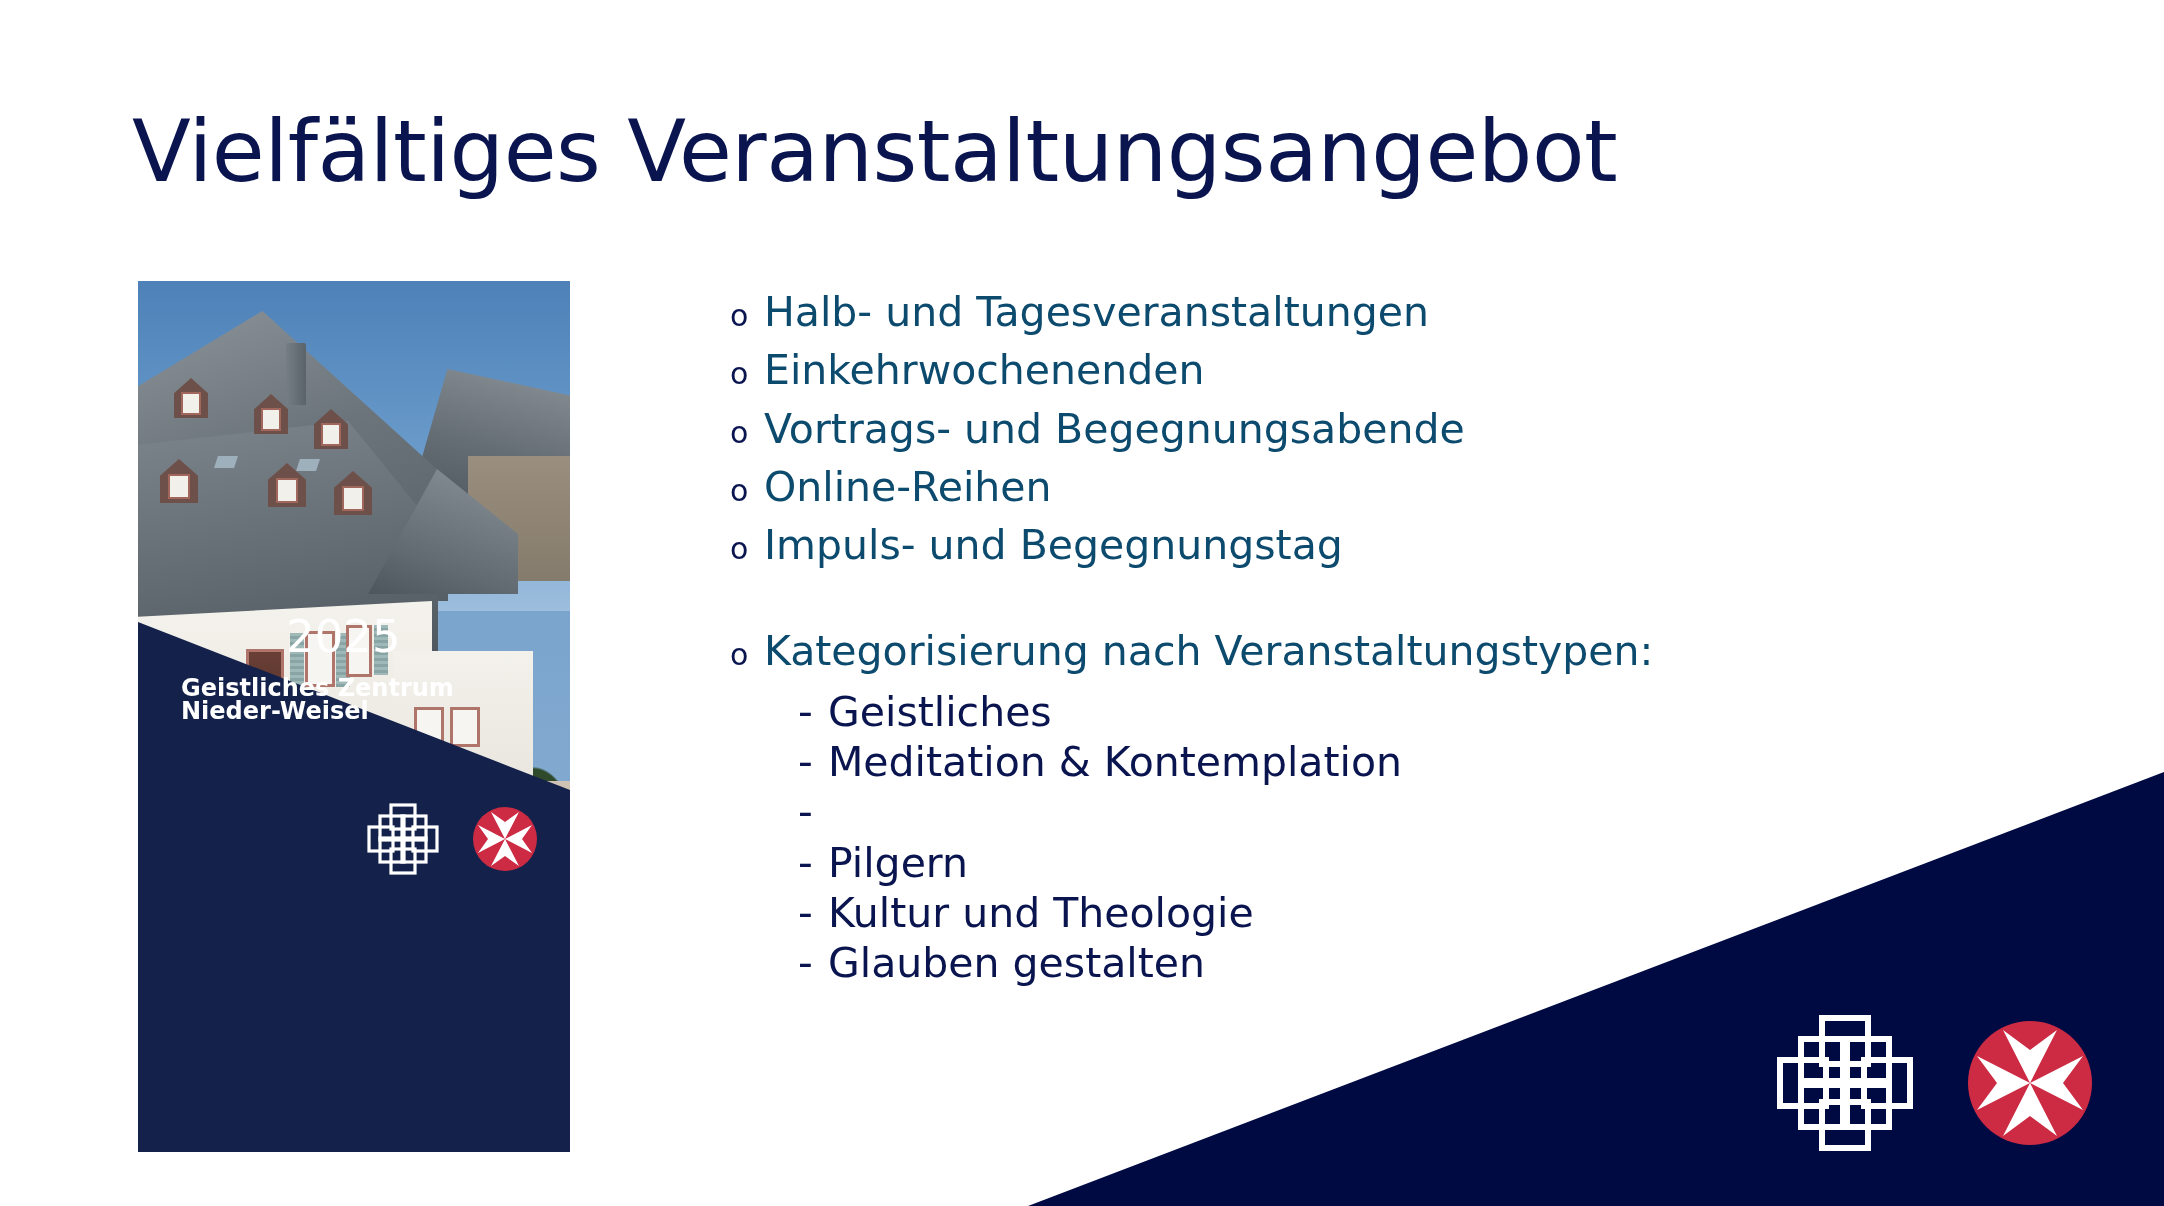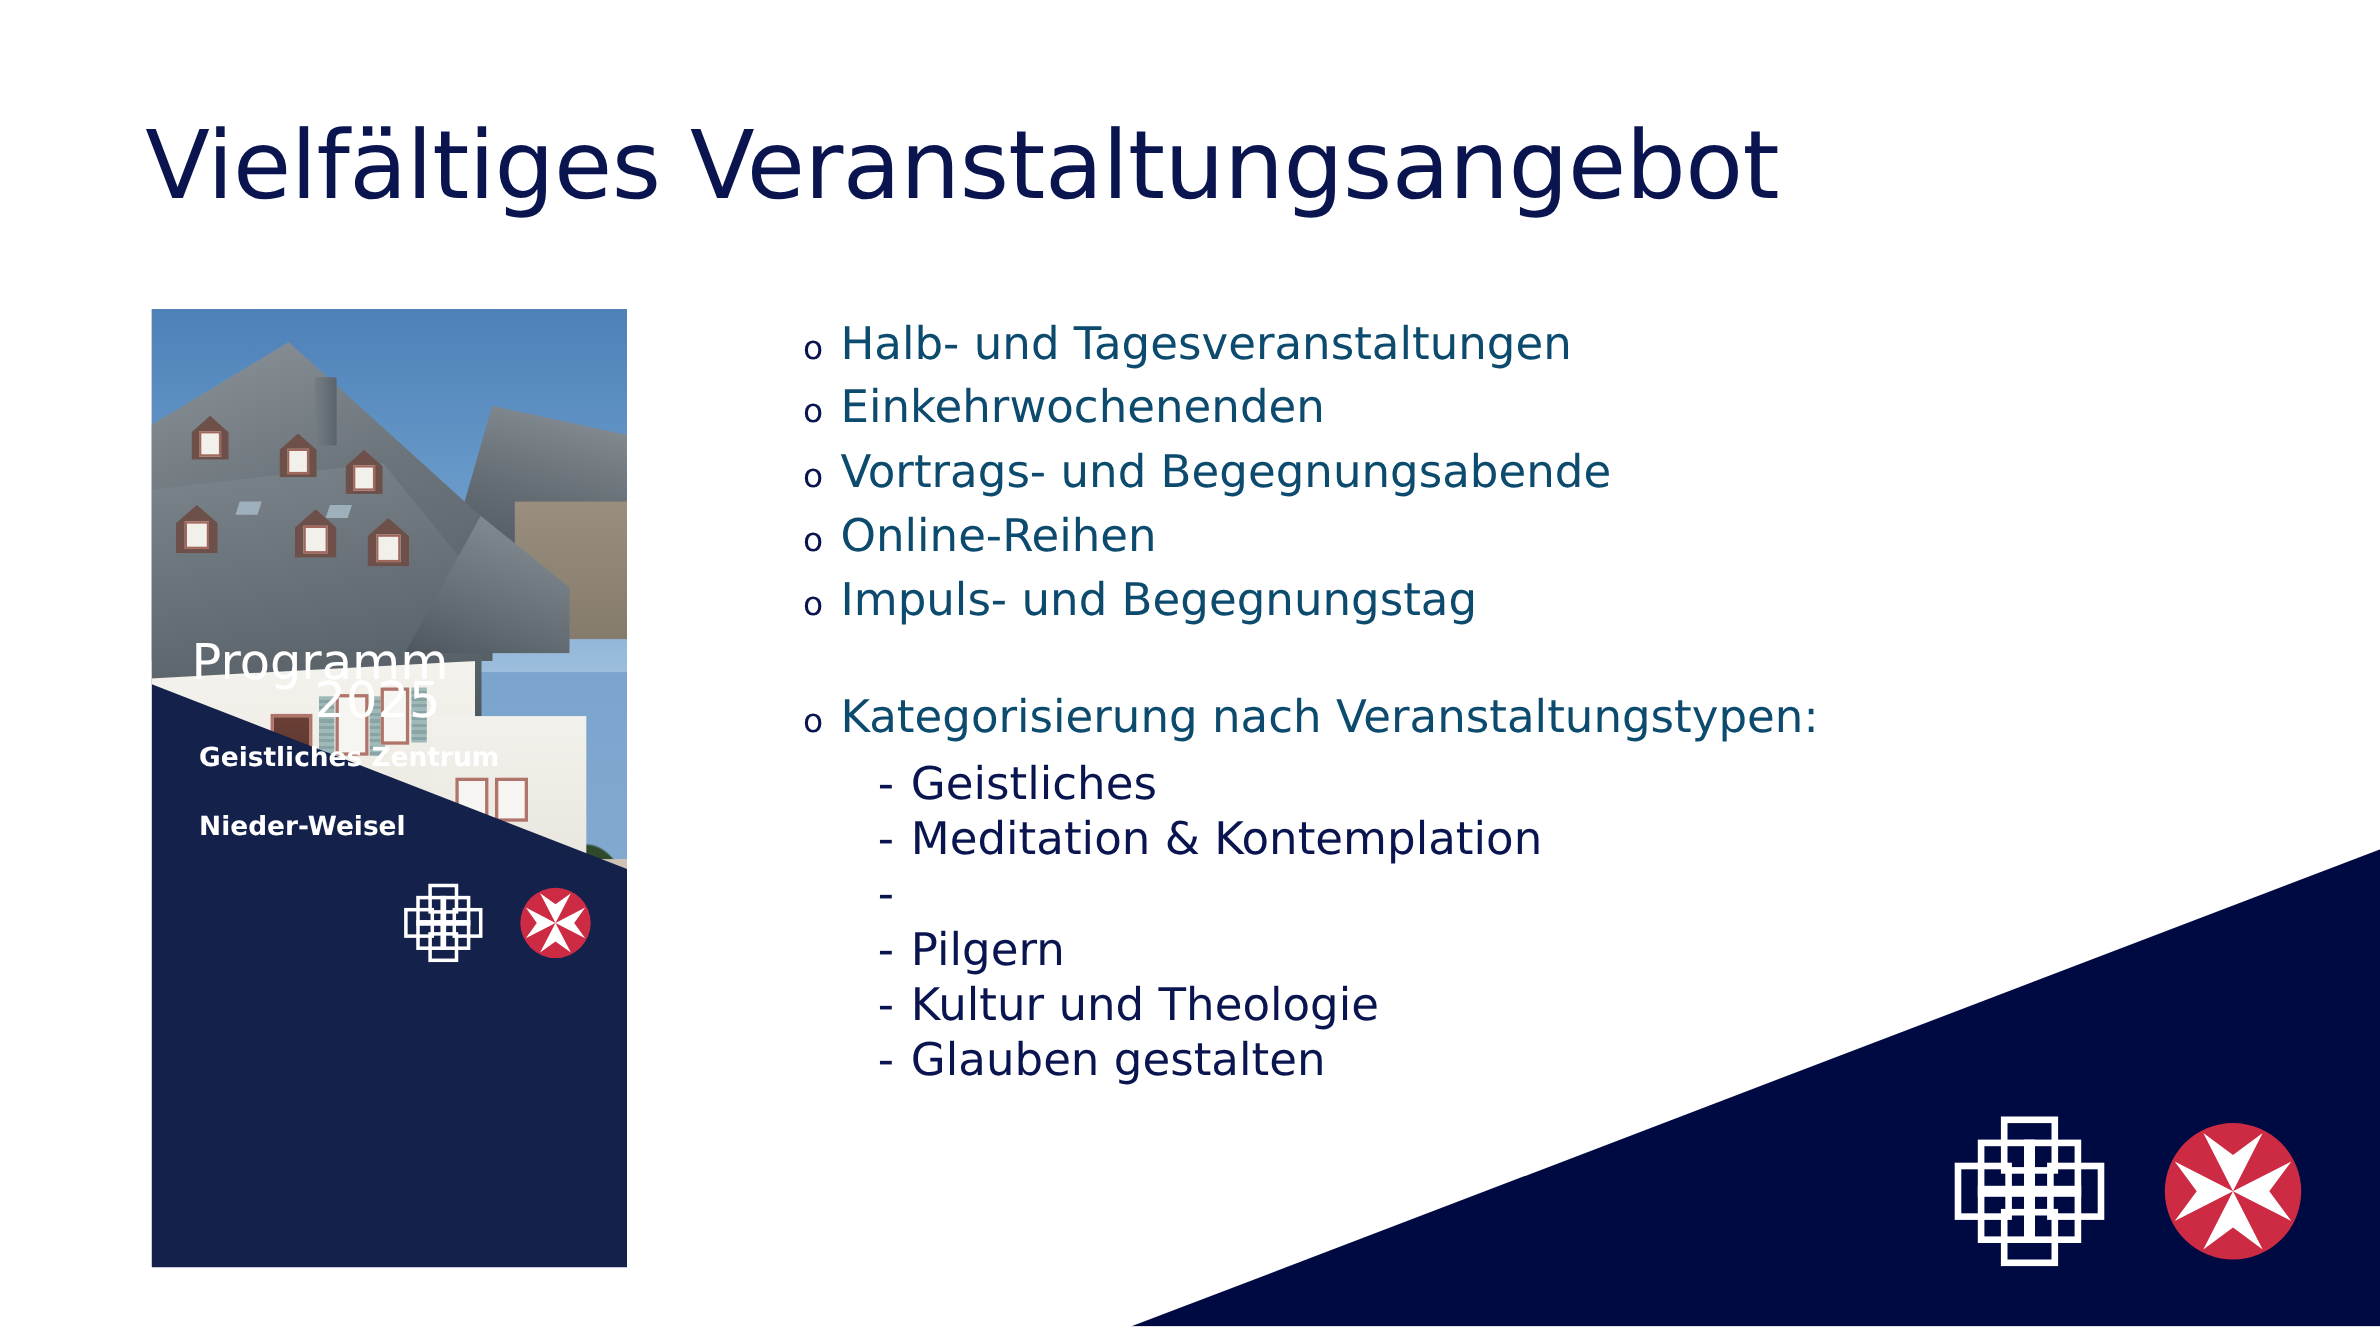--- a/index.html
+++ b/index.html
@@ -208,21 +208,21 @@
     top: 395px;
     font-family: "DejaVu Sans", sans-serif;
     font-size: 24px;
     font-weight: bold;
     color: #ffffff;
     line-height: 1;
   }
   .br-sub2 {
     position: absolute;
     left: 43px;
-    top: 458px;
+    top: 418px;
     font-family: "DejaVu Sans", sans-serif;
     font-size: 24px;
     font-weight: bold;
     color: #ffffff;
     line-height: 1;
   }
   .br-logos {
     position: absolute;
     left: 222px;
     top: 518px;
@@ -361,21 +361,20 @@
       <div class="ph-flower red" style="left:268px;top:460px;"></div>
       <div class="ph-planter" style="left:216px;top:510px;"></div>
       <div class="ph-flower" style="left:214px;top:498px;"></div>
     </div>
 
     <svg class="brochure-navy" viewBox="0 0 432 871" preserveAspectRatio="none">
       <polygon id="br-navy-shape" points="0,341 432,509 432,871 0,871" fill="#13214B"></polygon>
     </svg>
 
     <div class="brochure-text">
-      <div class="br-programm">Programm</div>
       <div class="br-year">2025</div>
       <div class="br-sub1">Geistliches Zentrum</div>
       <div class="br-sub2">Nieder-Weisel</div>
 
       <svg class="br-logos" viewBox="0 0 190 80">
         <g fill="none" stroke="#ffffff" stroke-width="3.2">
           <rect x="31" y="6" width="24" height="24"></rect>
           <rect x="31" y="50" width="24" height="24"></rect>
           <rect x="9" y="28" width="24" height="24"></rect>
           <rect x="53" y="28" width="24" height="24"></rect>

